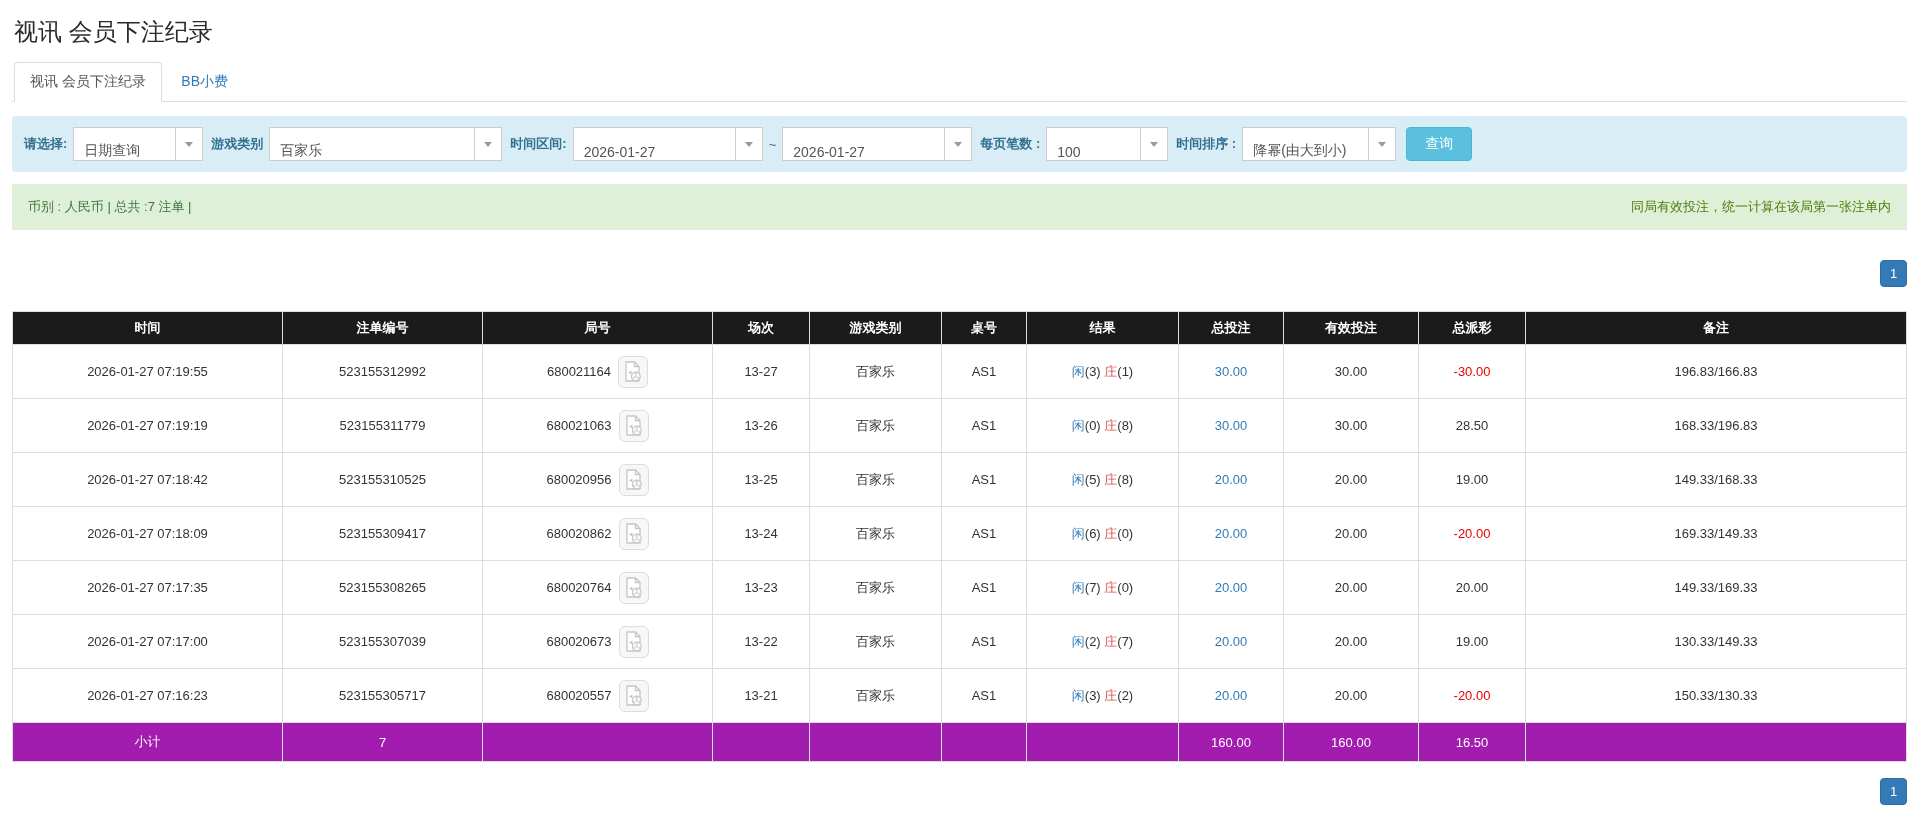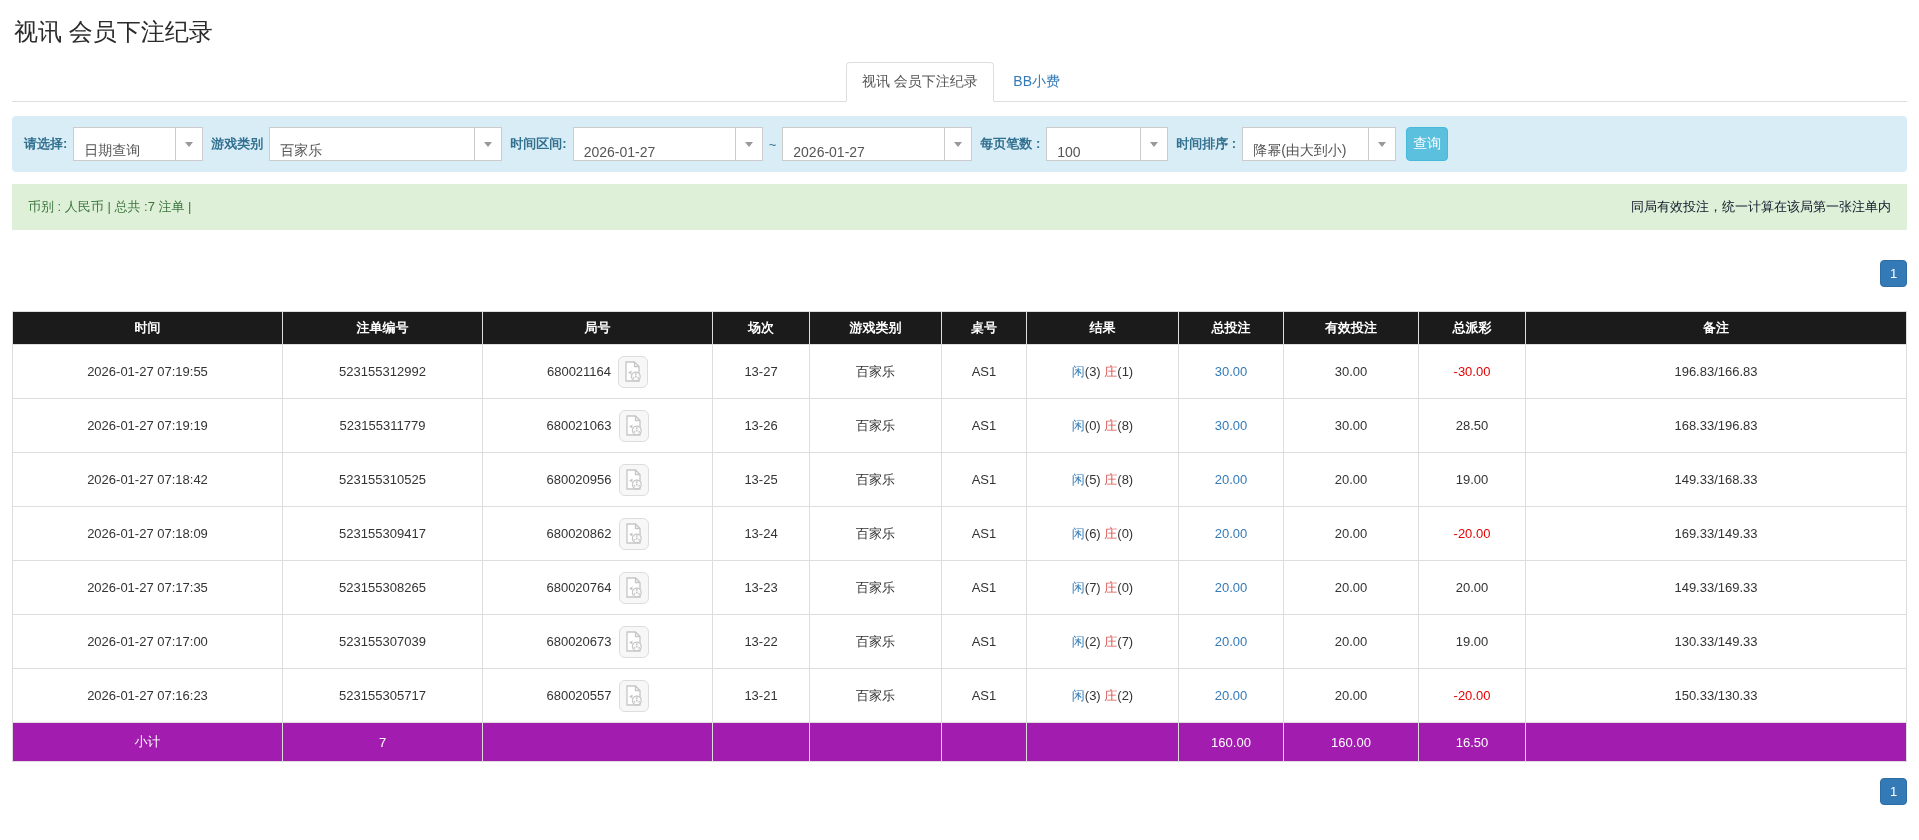--- a/index.html
+++ b/index.html
@@ -4,42 +4,42 @@
 <style>
   * { box-sizing: border-box; margin: 0; padding: 0; }
   html,body { width:1919px; height:840px; overflow:hidden; background:#fff;
     font-family:"Liberation Sans","DejaVu Sans",sans-serif; color:#333; }
   .wrap { padding:0 12px; }
 
   
   .page-title { font-size:24px; font-weight:500; color:#2b2b2b; padding:16px 0 14px 2px; }
 
   
-  .tabbar { border-bottom:1px solid #ddd; padding-left:2px;text-align:center; }
+  .tabbar { border-bottom:1px solid #ddd; padding-left:2px; }
   .tab { display:inline-block; font-size:14px; padding:10px 15px; margin-bottom:-1px; cursor:pointer; }
   .tab.active { color:#555; background:#fff; border:1px solid #ddd; border-bottom-color:#fff; border-radius:4px 4px 0 0; }
   .tab.inactive { color:#337ab7; }
 
   
   .filterbar { margin-top:14px; background:#d9edf7; border-radius:4px; padding:11px 12px; display:flex; align-items:center; }
   .f-label { font-size:13px; font-weight:bold; color:#31708f; margin:0 6px 0 8px; white-space:nowrap; }
   .tilde { font-size:13px; color:#31708f; margin:0 6px; }
   .sel { background:#fff; border:1px solid #ccc; border-radius:0; height:34px; display:flex; align-items:flex-end; cursor:pointer; }
   .sel .sel-text { flex:1; font-size:14px; color:#555; padding:0 10px; white-space:nowrap; overflow:hidden; }
   .sel .sel-caret { width:27px; align-self:stretch; border-left:1px solid #ccc; display:flex; align-items:center; justify-content:center; }
   .arrow { width:0; height:0; border-left:4px solid transparent; border-right:4px solid transparent; border-top:5px solid #999; }
   .w-query{width:130px;} .w-game{width:233px;} .w-date{width:190px;} .w-size{width:122px;} .w-sort{width:154px;}
   .btn-search { margin-left:10px; background:#5bc0de; border:1px solid #46b8da; color:#fff; font-size:14px;
-    border-radius:4px; padding:7px 6px; cursor:pointer; }
+    border-radius:4px; padding:7px 18px; cursor:pointer; }
 
   
   .infobar { margin-top:12px; background:#dff0d8; border:1px solid #dff0d8; border-radius:0; padding:13px 15px;
     display:flex; justify-content:space-between; align-items:center; }
   .infobar .left { font-size:13px; color:#3c763d; }
-  .infobar .right { font-size:13px; color:#0f172a; }
+  .infobar .right { font-size:13px; color:#4d7c0f; }
 
   
   .pag-row { display:flex; justify-content:flex-end; margin-top:30px; }
   .pag-row.bottom { margin-top:16px; }
   .page-btn { min-width:27px; height:27px; background:#337ab7; border:1px solid #2e6da4; color:#fff;
     font-size:13px; border-radius:4px; display:flex; align-items:center; justify-content:center; cursor:pointer; }
 
   
   table { margin-top:24px; width:100%; border-collapse:collapse; table-layout:fixed; }
   th { background:#1b1b1b; color:#fff; font-size:13px; font-weight:bold; height:33px; border:1px solid #ddd; }

